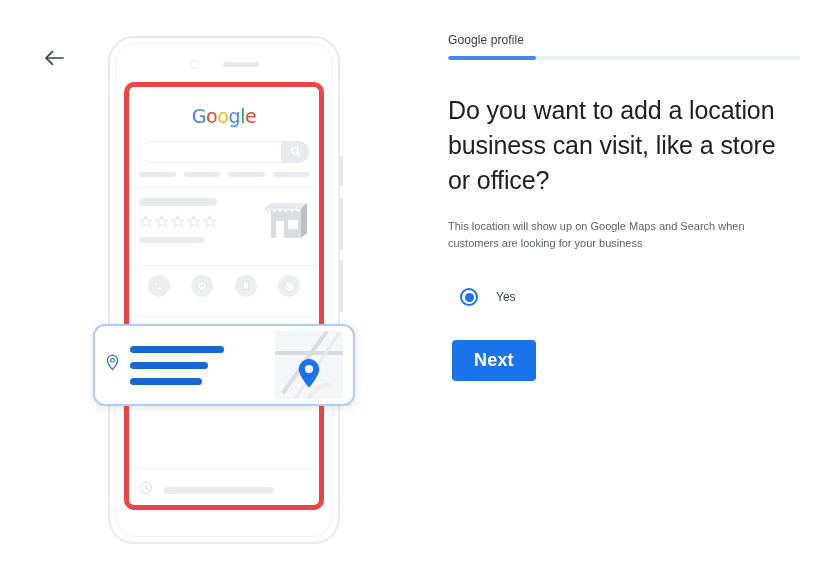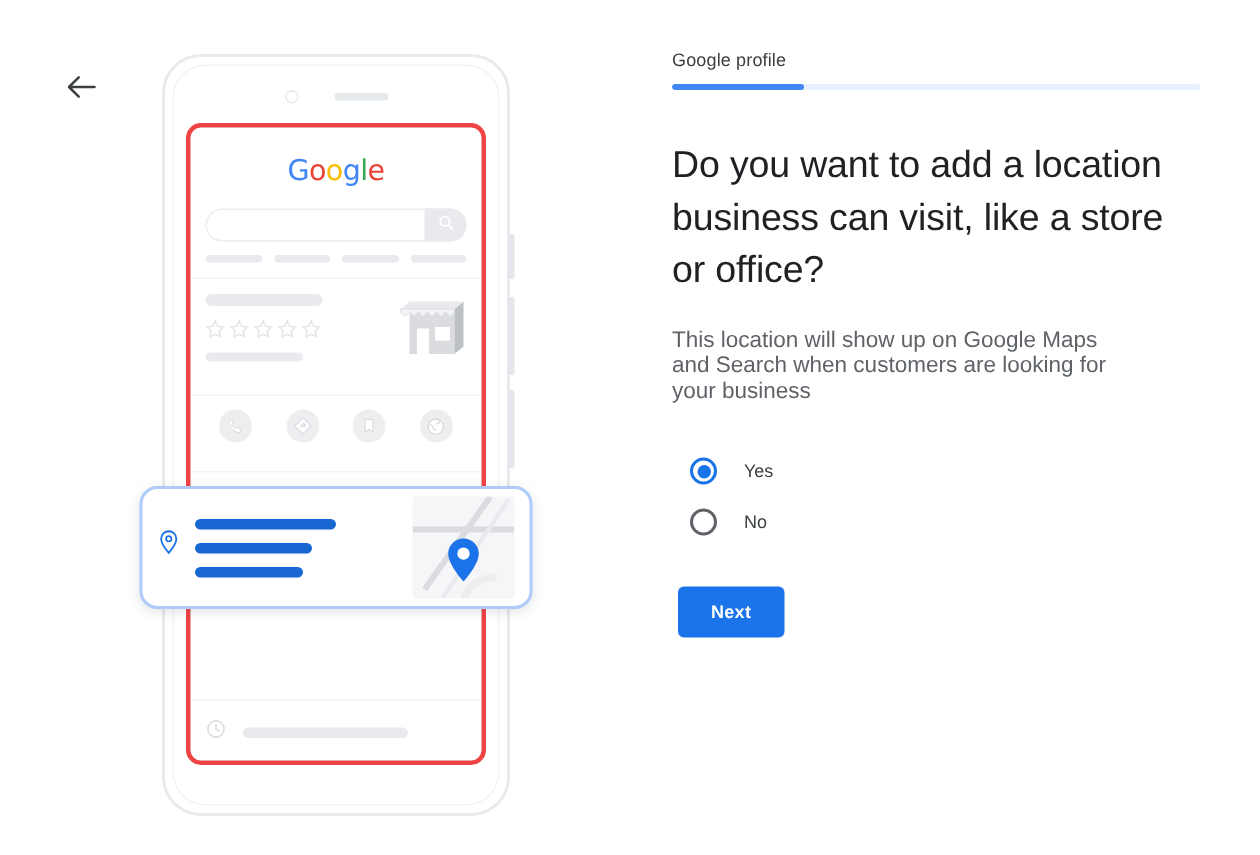--- a/index.html
+++ b/index.html
@@ -97,21 +97,21 @@
     background: #e6e9ec;
     border-radius: 3px;
   }
 
   .screen {
     position: absolute;
     left: 14px;
     top: 44px;
     width: 200px;
     bottom: 32px;
-    border: 3px solid #ef4444;
+    border: 5px solid #ef4444;
     border-radius: 10px;
     background: #fff;
     box-sizing: border-box;
     overflow: hidden;
   }
 
   
   .glogo {
     text-align: center;
     margin-top: 18px;
@@ -303,21 +303,21 @@
     margin-top: 33px;
     font-size: 25px;
     line-height: 35px;
     font-weight: 400;
     color: #202124;
     letter-spacing: -0.1px;
     max-width: 340px;
   }
   .subtext {
     margin-top: 20px;
-    font-size: 15px;
+    font-size: 11px;
     line-height: 17px;
     color: #5f6368;
     max-width: 312px;
   }
   .radios { margin-top: 28px; }
   .radio-row {
     display: flex;
     align-items: center;
     height: 34px;
     margin-left: 12px;
@@ -343,21 +343,21 @@
     margin-left: 18px;
     font-size: 12px;
     color: #3c4043;
   }
   .next-btn {
     margin-top: 26px;
     margin-left: 4px;
     display: inline-block;
     background: #1a73e8;
     color: #ffffff;
-    font-size: 12px;
+    font-size: 18px;
     font-weight: 700;
     letter-spacing: 0.2px;
     padding: 10px 22px;
     border: none;
     border-radius: 4px;
     cursor: pointer;
     font-family: "Liberation Sans", sans-serif;
   }
 </style>
 </head>
@@ -554,23 +554,19 @@
 
     <p class="subtext">This location will show up on Google Maps and Search when customers are looking for your business</p>
 
     <div class="radios">
       <div class="radio-row">
         <span class="radio checked">
           <span class="dot"></span>
         </span>
         <span class="radio-label">Yes</span>
       </div>
-      <div class="radio-row">
-        <span class="radio"></span>
-        <span class="radio-label">No</span>
-      </div>
     </div>
 
     <button class="next-btn">Next</button>
 
   </div>
 
 </div>
 
 </body></html>

